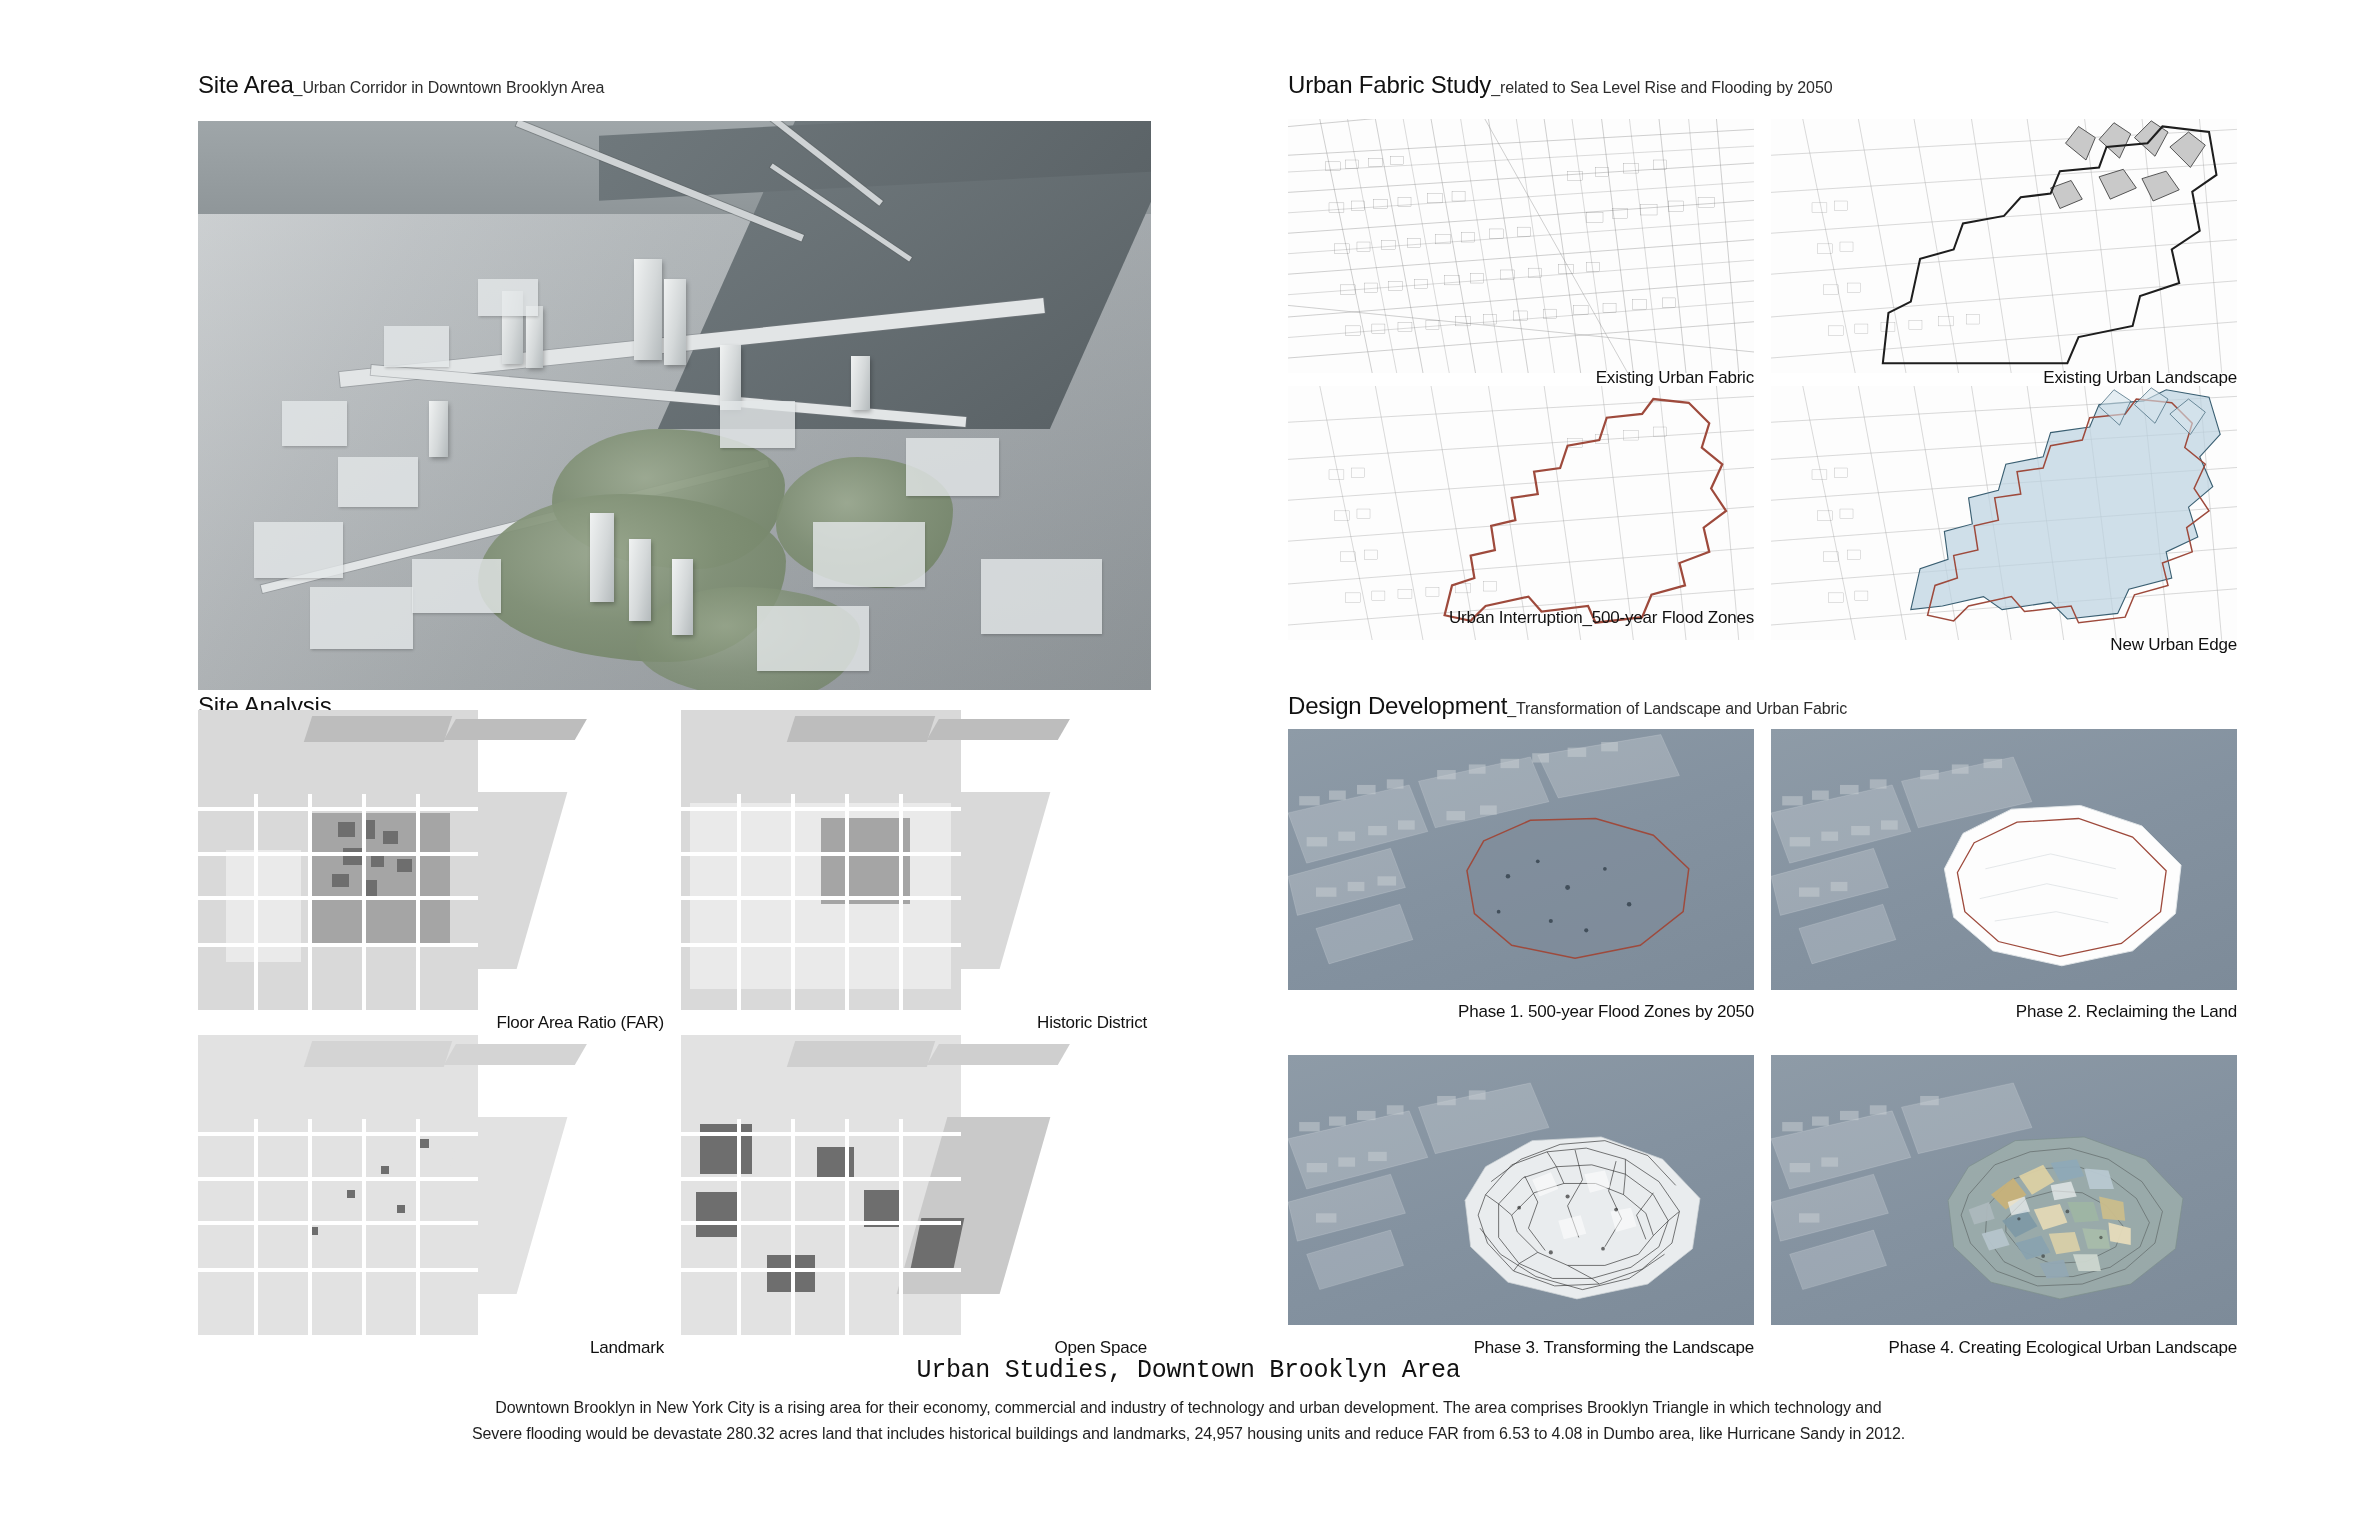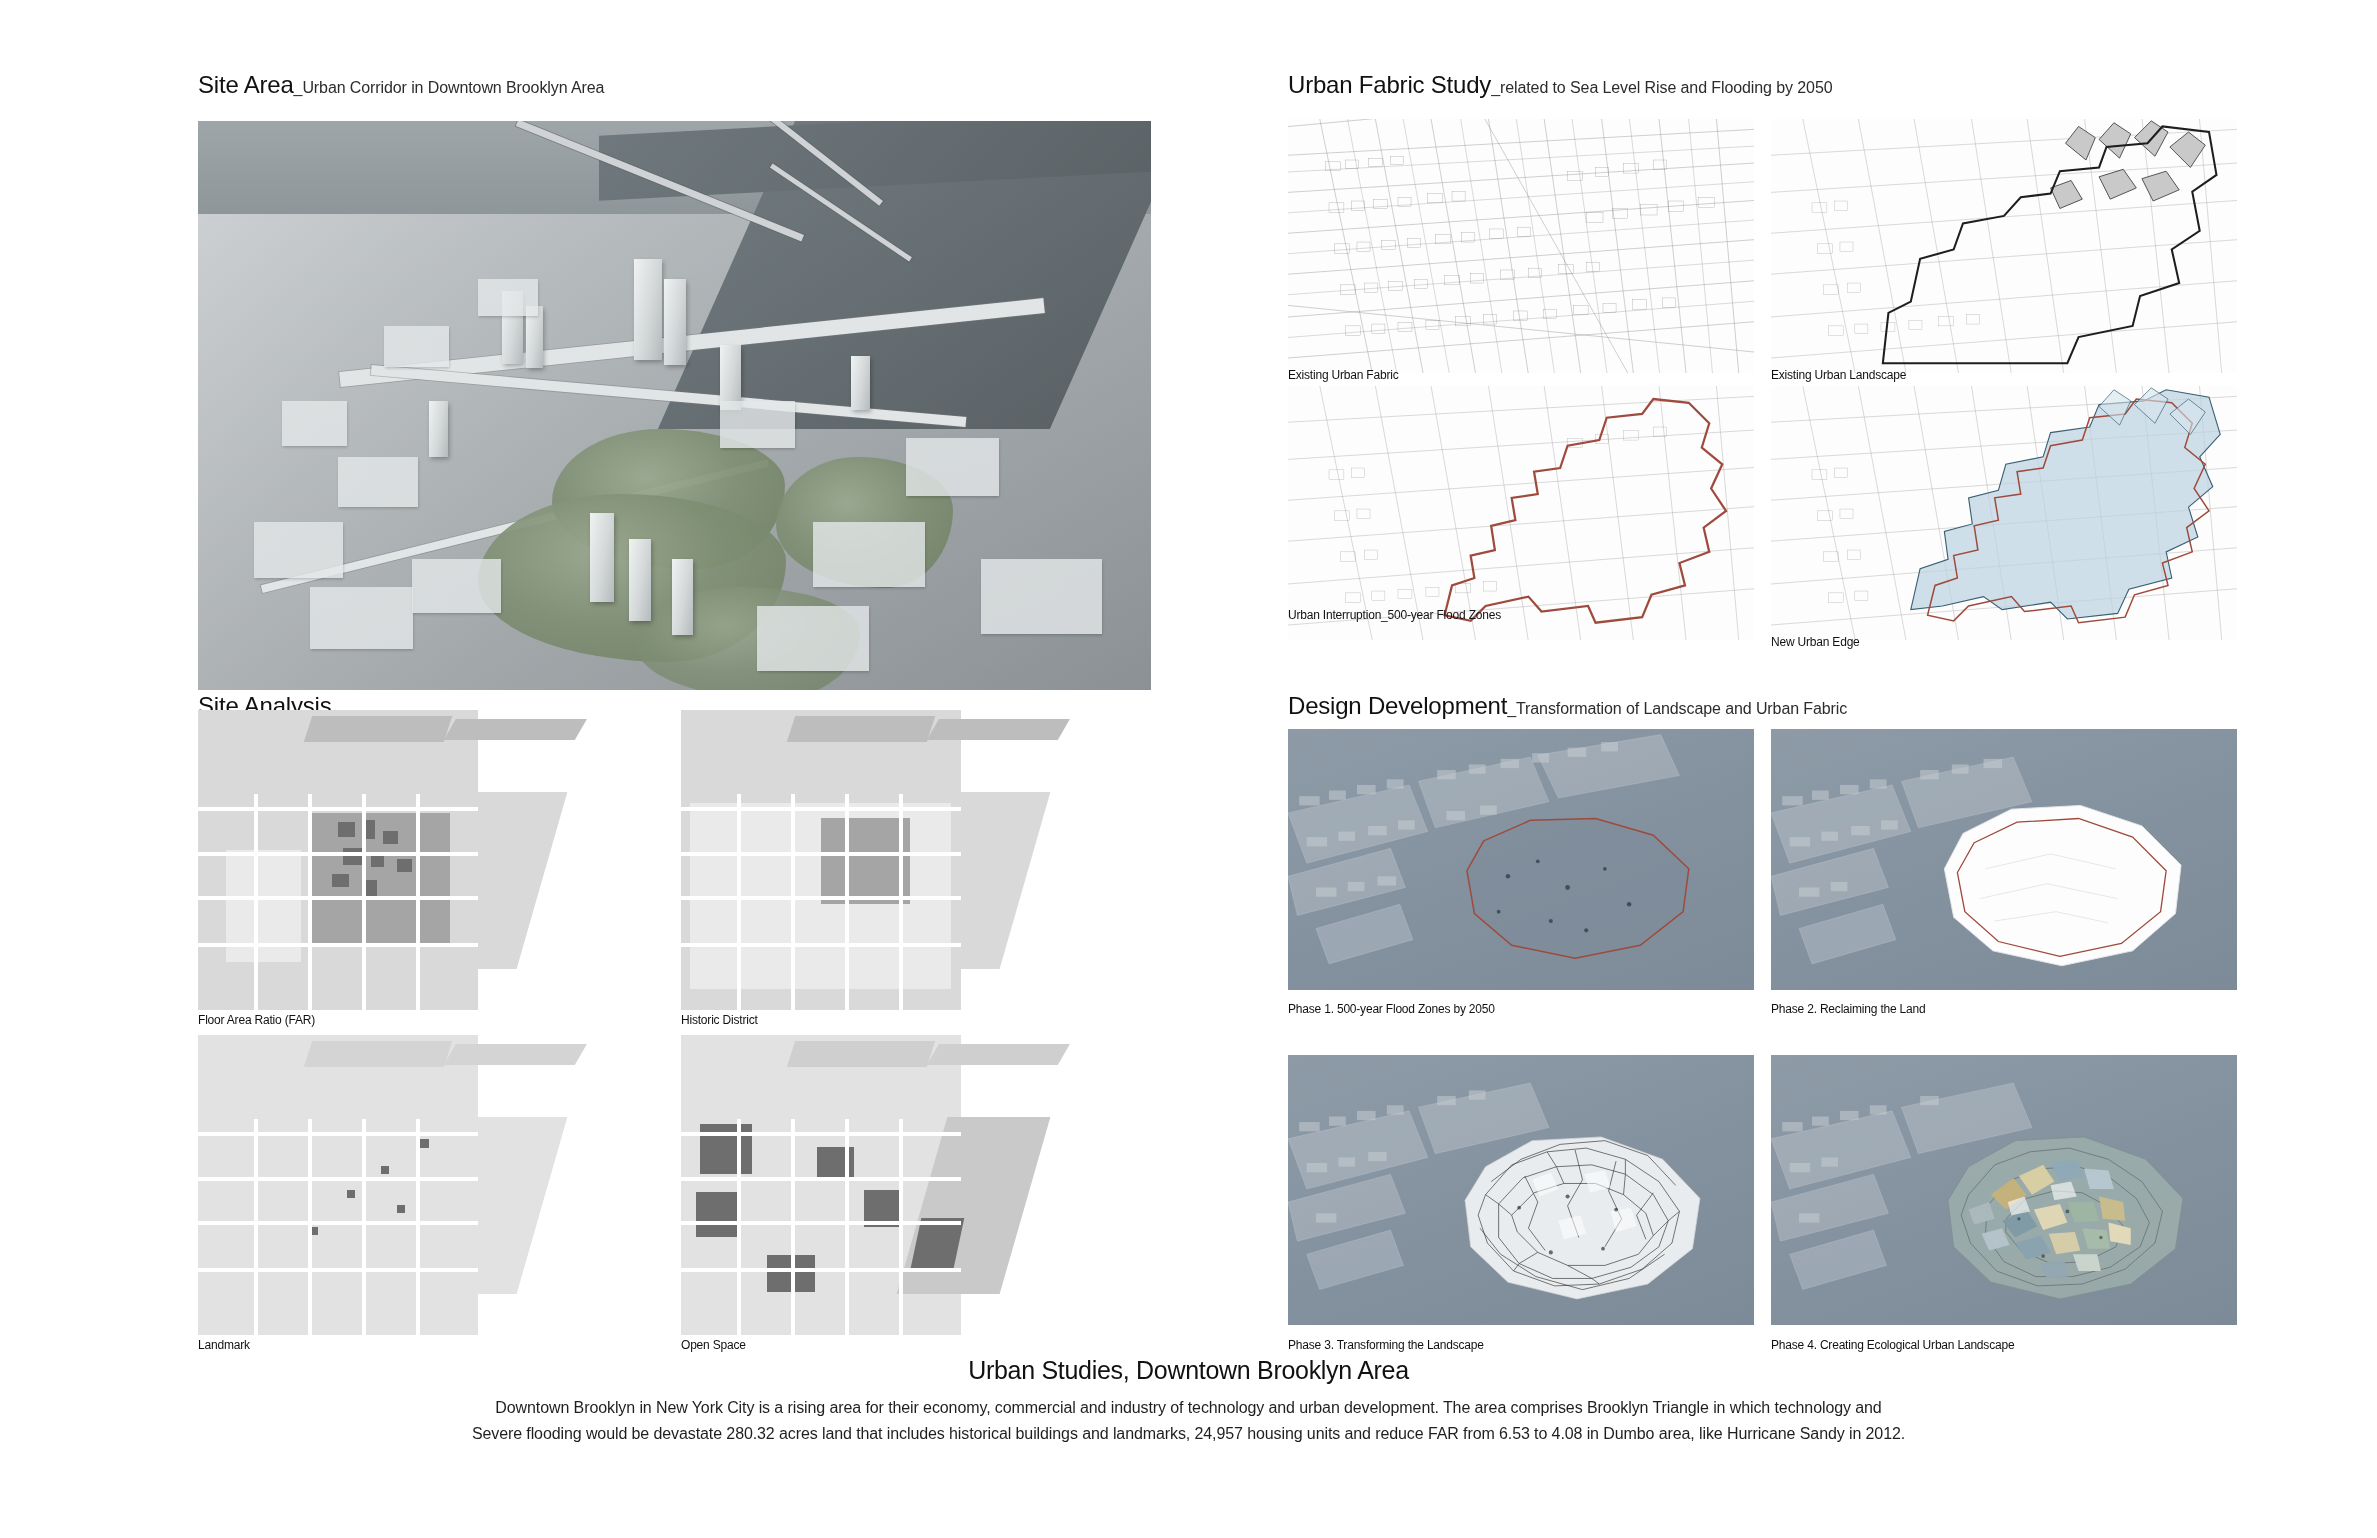--- a/index.html
+++ b/index.html
@@ -29,24 +29,24 @@
     color: #111;
   }
   .sec-head .sub {
     font-size: 16px;
     font-weight: 400;
     color: #2c2c2c;
     letter-spacing: -0.1px;
   }
   .caption {
     position: absolute;
-    font-size: 12px;
+    font-size: 17px;
     color: #111;
     white-space: nowrap;
-    text-align: left;
+    text-align: right;
     line-height: 1;
     letter-spacing: -0.2px;
   }
 
   
   .frame {
     position: absolute;
     overflow: hidden;
     background: #e9e9e9;
   }
@@ -148,20 +148,21 @@
 
   
   #board-title {
     position: absolute;
     left: 0; right: 0; top: 1357px;
     text-align: center;
     font-size: 25px;
     color: #111;
     letter-spacing: -0.3px;
     line-height: 1.1;
+    font-family: Liberation Mono, monospace;
   }
   #board-body {
     position: absolute;
     left: 0; right: 0; top: 1395px;
     text-align: center;
     font-size: 16px;
     color: #1f1f1f;
     line-height: 1.62;
     letter-spacing: -0.1px;
   }

